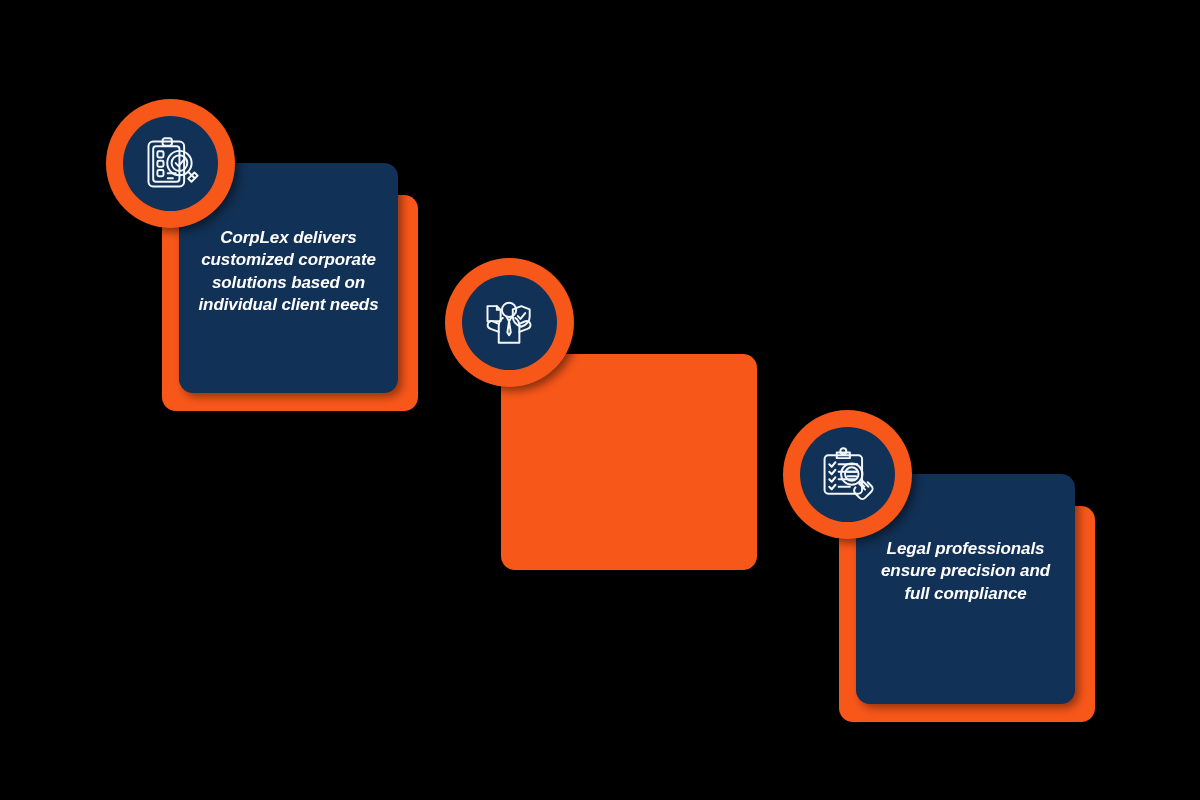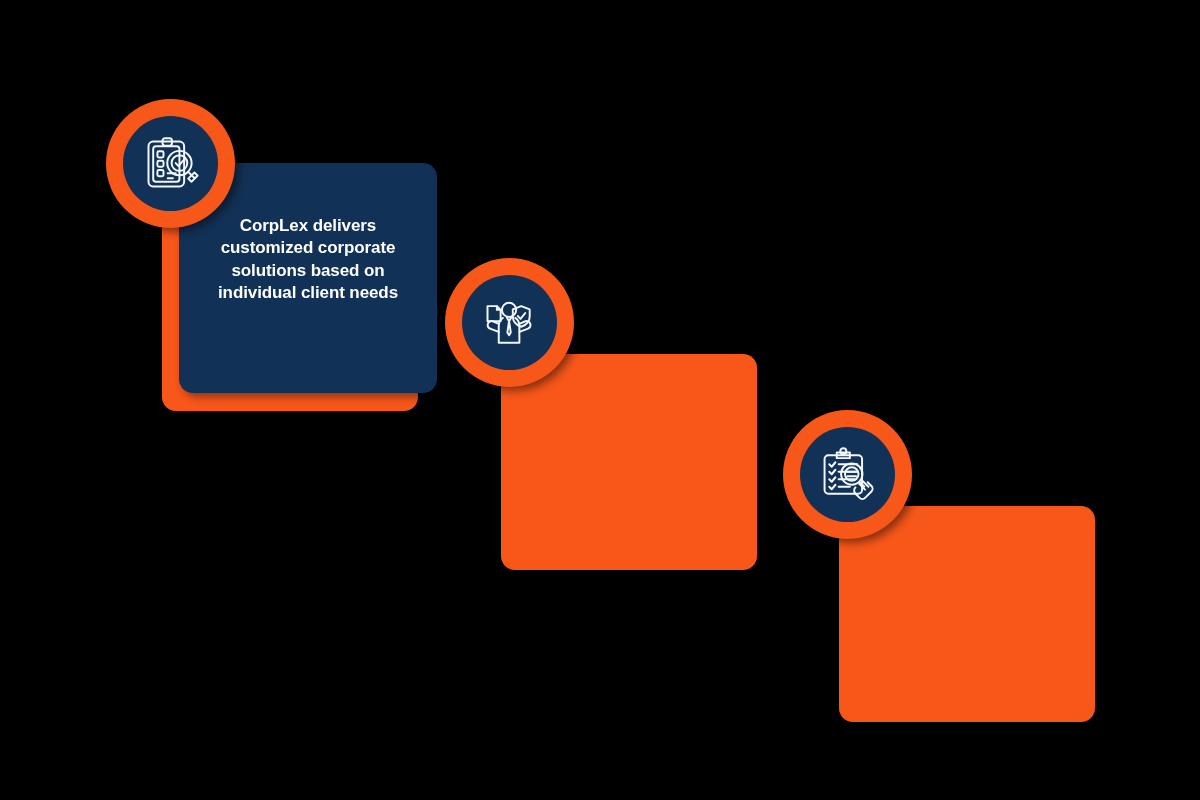--- a/index.html
+++ b/index.html
@@ -49,30 +49,31 @@
     width: 17px;
     height: 70px;
     background: #F8571A;
   }
 
   
   .card {
     position: absolute;
     left: 17px;
     top: 64px;
-    width: 258px;
+    width: 219px;
     height: 230px;
     background: #123156;
     border-radius: 14px;
     box-sizing: border-box;
-    padding: 0 12px;
+    padding: 12px 12px;
     display: flex;
     flex-direction: column;
     align-items: center;
     filter: drop-shadow(4px 4px 4px rgba(0,0,0,0.40));
+    font-style: italic;
   }
 
   .card-text {
     margin-top: 52px;
     color: #FFFFFF;
     font-size: 17px;
     line-height: 1.32;
     font-weight: bold;
     text-align: center;
     letter-spacing: -0.1px;
@@ -168,20 +169,25 @@
           <path class="ico" d="M42 33 L47.6 30.4 C50.4 29.2 53.4 30.6 53.8 33.4 C54.1 35.6 52.8 37.4 50.6 38.2 L42 41.4"></path>
         </svg>
       </div>
     </div>
   </div>
 
   <div class="step" id="step-3" style="left: 839px; top: 410px;">
     <div class="frame"></div>
     <div class="stem"></div>
 
+    <div class="card">
+      <div class="card-text">Legal professionals
+ensure precision and
+full compliance</div>
+    </div>
 
     <div class="medallion">
       <div class="medallion-inner">
         <svg viewBox="0 0 64 64">
           <rect class="ico" x="7" y="11" width="40" height="41" rx="4"></rect>
           <path class="ico" d="M20 8 H34 V14 H20 Z"></path>
           <circle class="ico" cx="27" cy="6.6" r="3.2"></circle>
           <polyline class="ico" points="12,20.5 14.6,23.2 18.6,18.4"></polyline>
           <polyline class="ico" points="12,28.5 14.6,31.2 18.6,26.4"></polyline>
           <polyline class="ico" points="12,36.5 14.6,39.2 18.6,34.4"></polyline>

